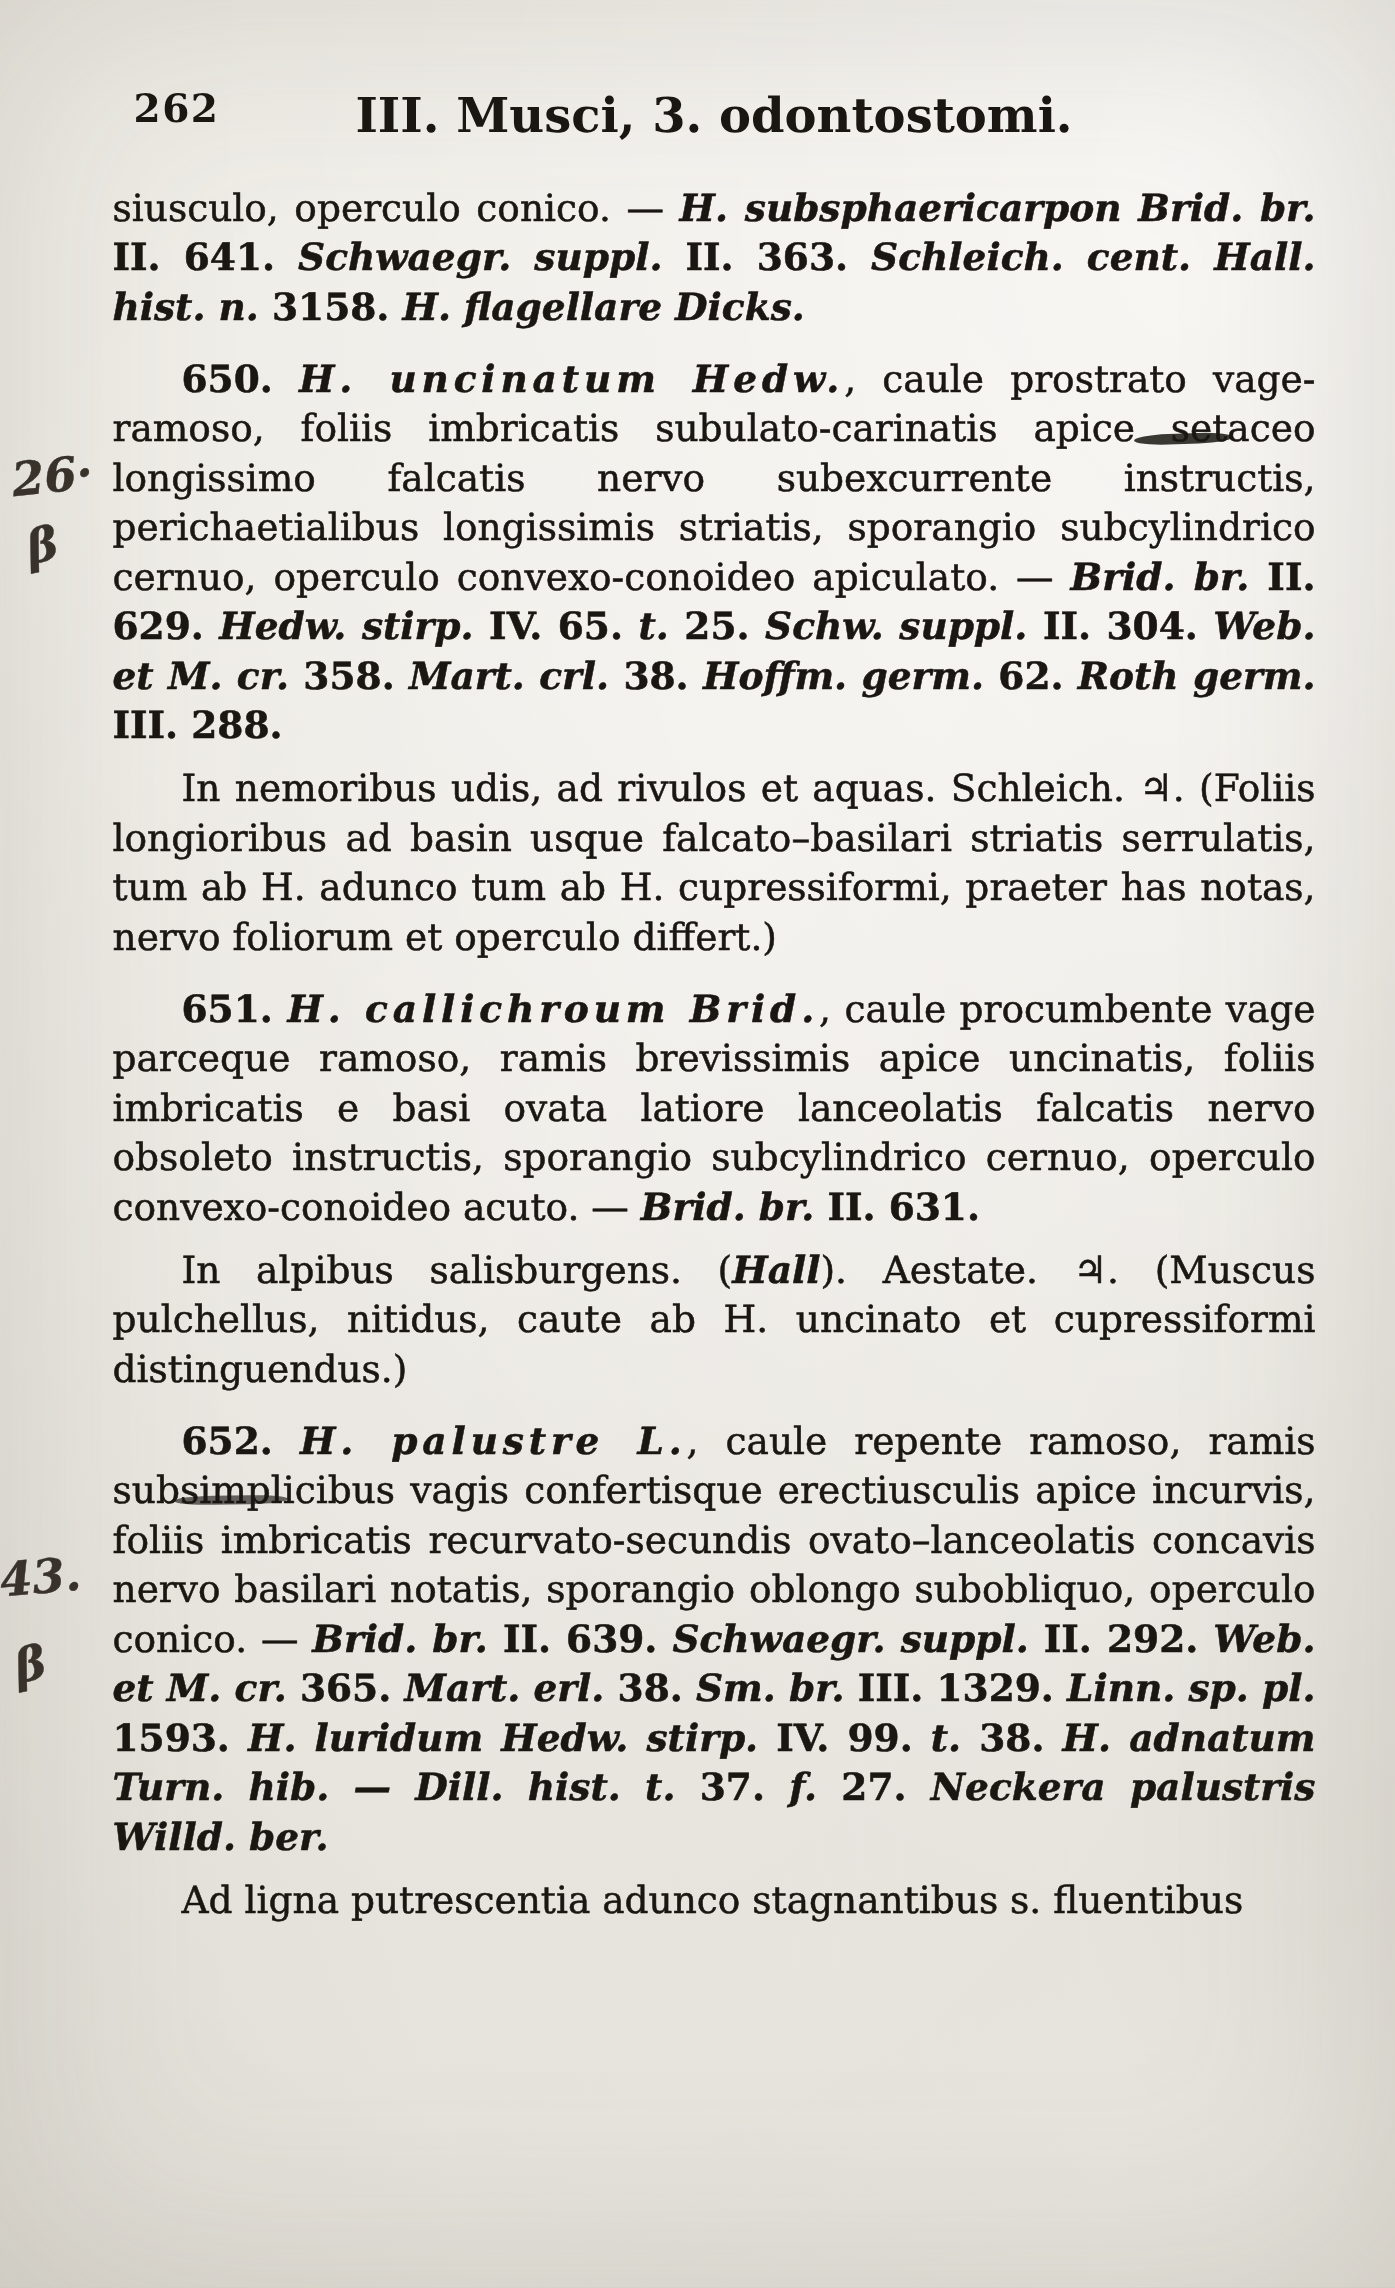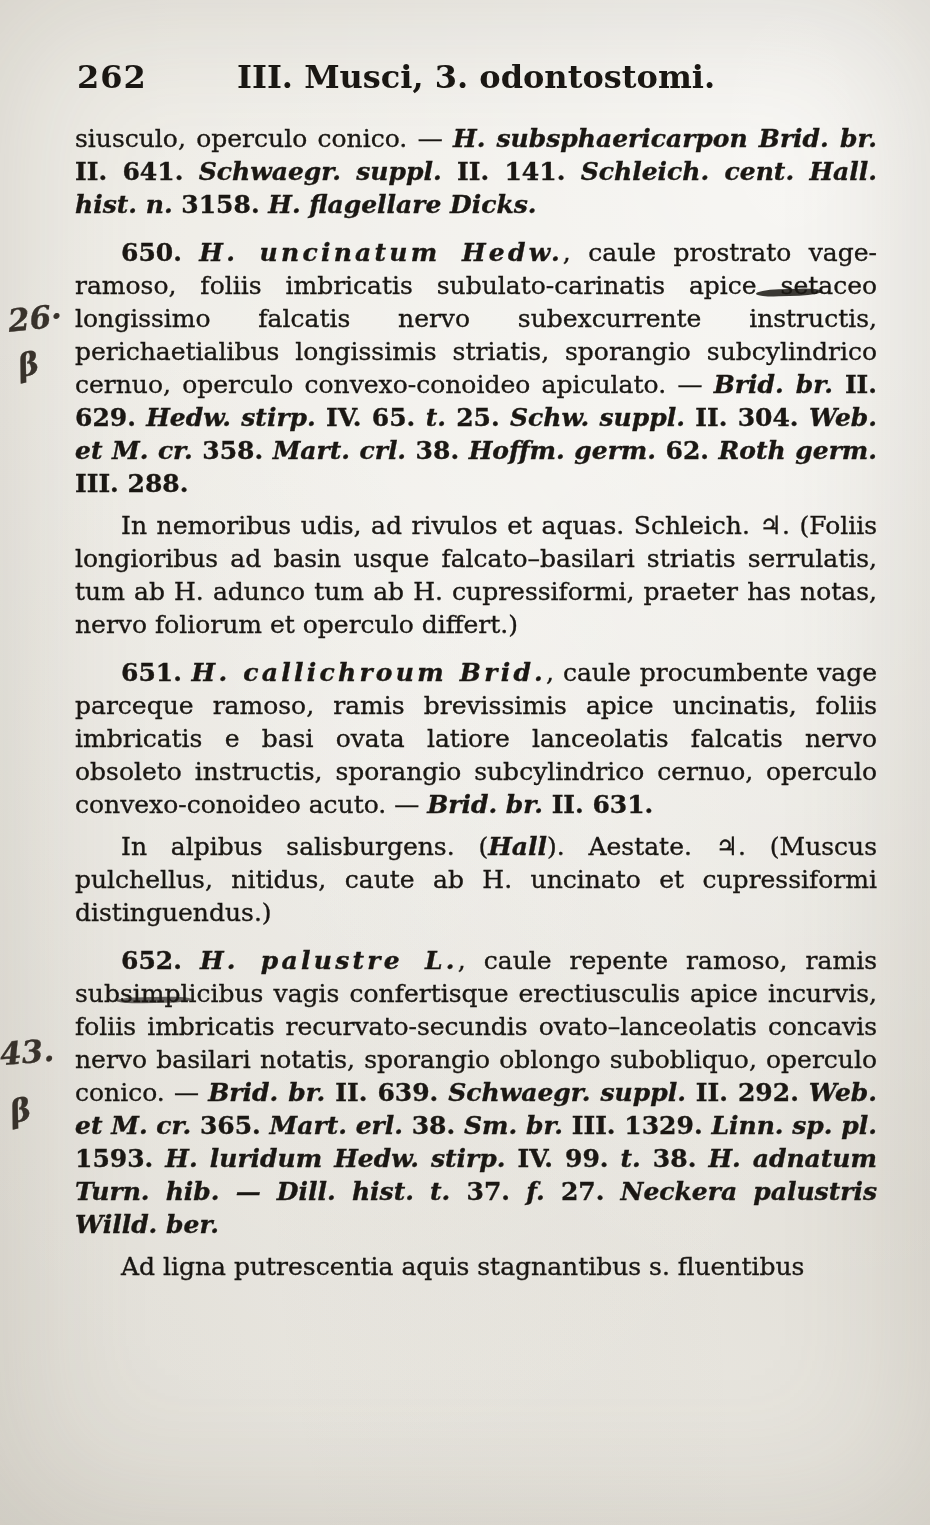--- a/index.html
+++ b/index.html
@@ -19,22 +19,22 @@
     background-color:var(--paper);
     background-image:
       radial-gradient(ellipse at 85% 8%, rgba(255,255,255,0.55), transparent 60%),
       radial-gradient(ellipse at 8% 96%, rgba(110,100,80,0.10), transparent 55%),
       radial-gradient(ellipse at 96% 78%, rgba(110,100,80,0.09), transparent 50%),
       radial-gradient(ellipse at 40% 50%, rgba(255,255,255,0.25), transparent 70%);
     box-shadow: inset 0 0 150px rgba(105,95,75,0.20);
   }
   .page-header{position:absolute;top:58px;left:75px;width:802px;height:38px;}
   .page-number{
-    position:absolute;left:2px;top:0;
-    font-size:32px;font-weight:700;letter-spacing:1px;color:var(--ink);
+    position:absolute;left:14px;top:0;
+    font-size:26px;font-weight:700;letter-spacing:1px;color:var(--ink);
   }
   .running-title{
     position:absolute;left:0;right:0;top:0;text-align:center;
     font-size:32px;font-weight:700;color:var(--ink);
   }
   .text-block{
     position:absolute;top:122px;left:75px;width:802px;
     color:var(--ink);
     font-size:25px;line-height:33px;
     text-align:justify;
@@ -75,25 +75,25 @@
       <span class="margin-note" style="top: 1034px; left: 0px; transform: rotate(-5deg);">43.</span>
       <span class="margin-note" style="top: 1092px; left: 10px; transform: rotate(-12deg);">β</span>
     </div>
 
   <header class="page-header">
     <span class="page-number">262</span>
     <span class="running-title">III. Musci, 3. odontostomi.</span>
   </header>
 
   <main class="text-block">
-      <p class="para"><span>siusculo, operculo conico. — </span><span class="it bd">H. subsphaericarpon Brid. br. </span><span class="bd">II. 641. </span><span class="it bd">Schwaegr. suppl. </span><span class="bd">II. 141. </span><span class="it bd">Schleich. cent. Hall. hist. n. </span><span class="bd">3158. </span><span class="it bd">H. flagellare Dicks.</span></p>
+      <p class="para"><span>siusculo, operculo conico. — </span><span class="it bd">H. subsphaericarpon Brid. br. </span><span class="bd">II. 641. </span><span class="it bd">Schwaegr. suppl. </span><span class="bd">II. 363. </span><span class="it bd">Schleich. cent. Hall. hist. n. </span><span class="bd">3158. </span><span class="it bd">H. flagellare Dicks.</span></p>
       <p class="para ind entry"><span class="bd un">650.</span><span> </span><span class="it bd ls">H. uncinatum Hedw.</span><span>, caule prostrato vage-ramoso, foliis imbricatis subulato-carinatis apice setaceo longissimo falcatis nervo subexcurrente instructis, perichaetialibus longissimis striatis, sporangio subcylindrico cernuo, operculo convexo-conoideo apiculato. — </span><span class="it bd">Brid. br. </span><span class="bd">II. 629. </span><span class="it bd">Hedw. stirp. </span><span class="bd">IV. 65. </span><span class="it bd">t. </span><span class="bd">25. </span><span class="it bd">Schw. suppl. </span><span class="bd">II. 304. </span><span class="it bd">Web. et M. cr. </span><span class="bd">358. </span><span class="it bd">Mart. crl. </span><span class="bd">38. </span><span class="it bd">Hoffm. germ. </span><span class="bd">62. </span><span class="it bd">Roth germ. </span><span class="bd">III. 288.</span></p>
       <p class="para ind"><span>In nemoribus udis, ad rivulos et aquas. Schleich. </span><span class="sym">♃</span><span>. (Foliis longioribus ad basin usque falcato–basilari striatis serrulatis, tum ab H. adunco tum ab H. cupressiformi, praeter has notas, nervo foliorum et operculo differt.)</span></p>
       <p class="para ind entry"><span class="bd">651. </span><span class="it bd ls">H. callichroum Brid.</span><span>, caule procumbente vage parceque ramoso, ramis brevissimis apice uncinatis, foliis imbricatis e basi ovata latiore lanceolatis falcatis nervo obsoleto instructis, sporangio subcylindrico cernuo, operculo convexo-conoideo acuto. — </span><span class="it bd">Brid. br. </span><span class="bd">II. 631.</span></p>
       <p class="para ind"><span>In alpibus salisburgens. (</span><span class="it bd">Hall</span><span>). Aestate. </span><span class="sym">♃</span><span>. (Muscus pulchellus, nitidus, caute ab H. uncinato et cupressiformi distinguendus.)</span></p>
       <p class="para ind entry"><span class="bd un">652.</span><span> </span><span class="it bd ls">H. palustre L.</span><span>, caule repente ramoso, ramis subsimplicibus vagis confertisque erectiusculis apice incurvis, foliis imbricatis recurvato-secundis ovato–lanceolatis concavis nervo basilari notatis, sporangio oblongo subobliquo, operculo conico. — </span><span class="it bd">Brid. br. </span><span class="bd">II. 639. </span><span class="it bd">Schwaegr. suppl. </span><span class="bd">II. 292. </span><span class="it bd">Web. et M. cr. </span><span class="bd">365. </span><span class="it bd">Mart. erl. </span><span class="bd">38. </span><span class="it bd">Sm. br. </span><span class="bd">III. 1329. </span><span class="it bd">Linn. sp. pl. </span><span class="bd">1593. </span><span class="it bd">H. luridum Hedw. stirp. </span><span class="bd">IV. 99. </span><span class="it bd">t. </span><span class="bd">38. </span><span class="it bd">H. adnatum Turn. hib. — Dill. hist. </span><span class="it bd">t. </span><span class="bd">37. </span><span class="it bd">f. </span><span class="bd">27. </span><span class="it bd">Neckera palustris Willd. ber.</span></p>
-      <p class="para ind"><span>Ad ligna putrescentia aquis stagnantibus s. fluentibus</span></p>
+      <p class="para ind"><span>Ad ligna putrescentia adunco stagnantibus s. fluentibus</span></p>
     </main>
 
   <div class="smudge smudge-1"></div>
   <div class="smudge smudge-2"></div>
 
 </div>
 
 </body></html>

